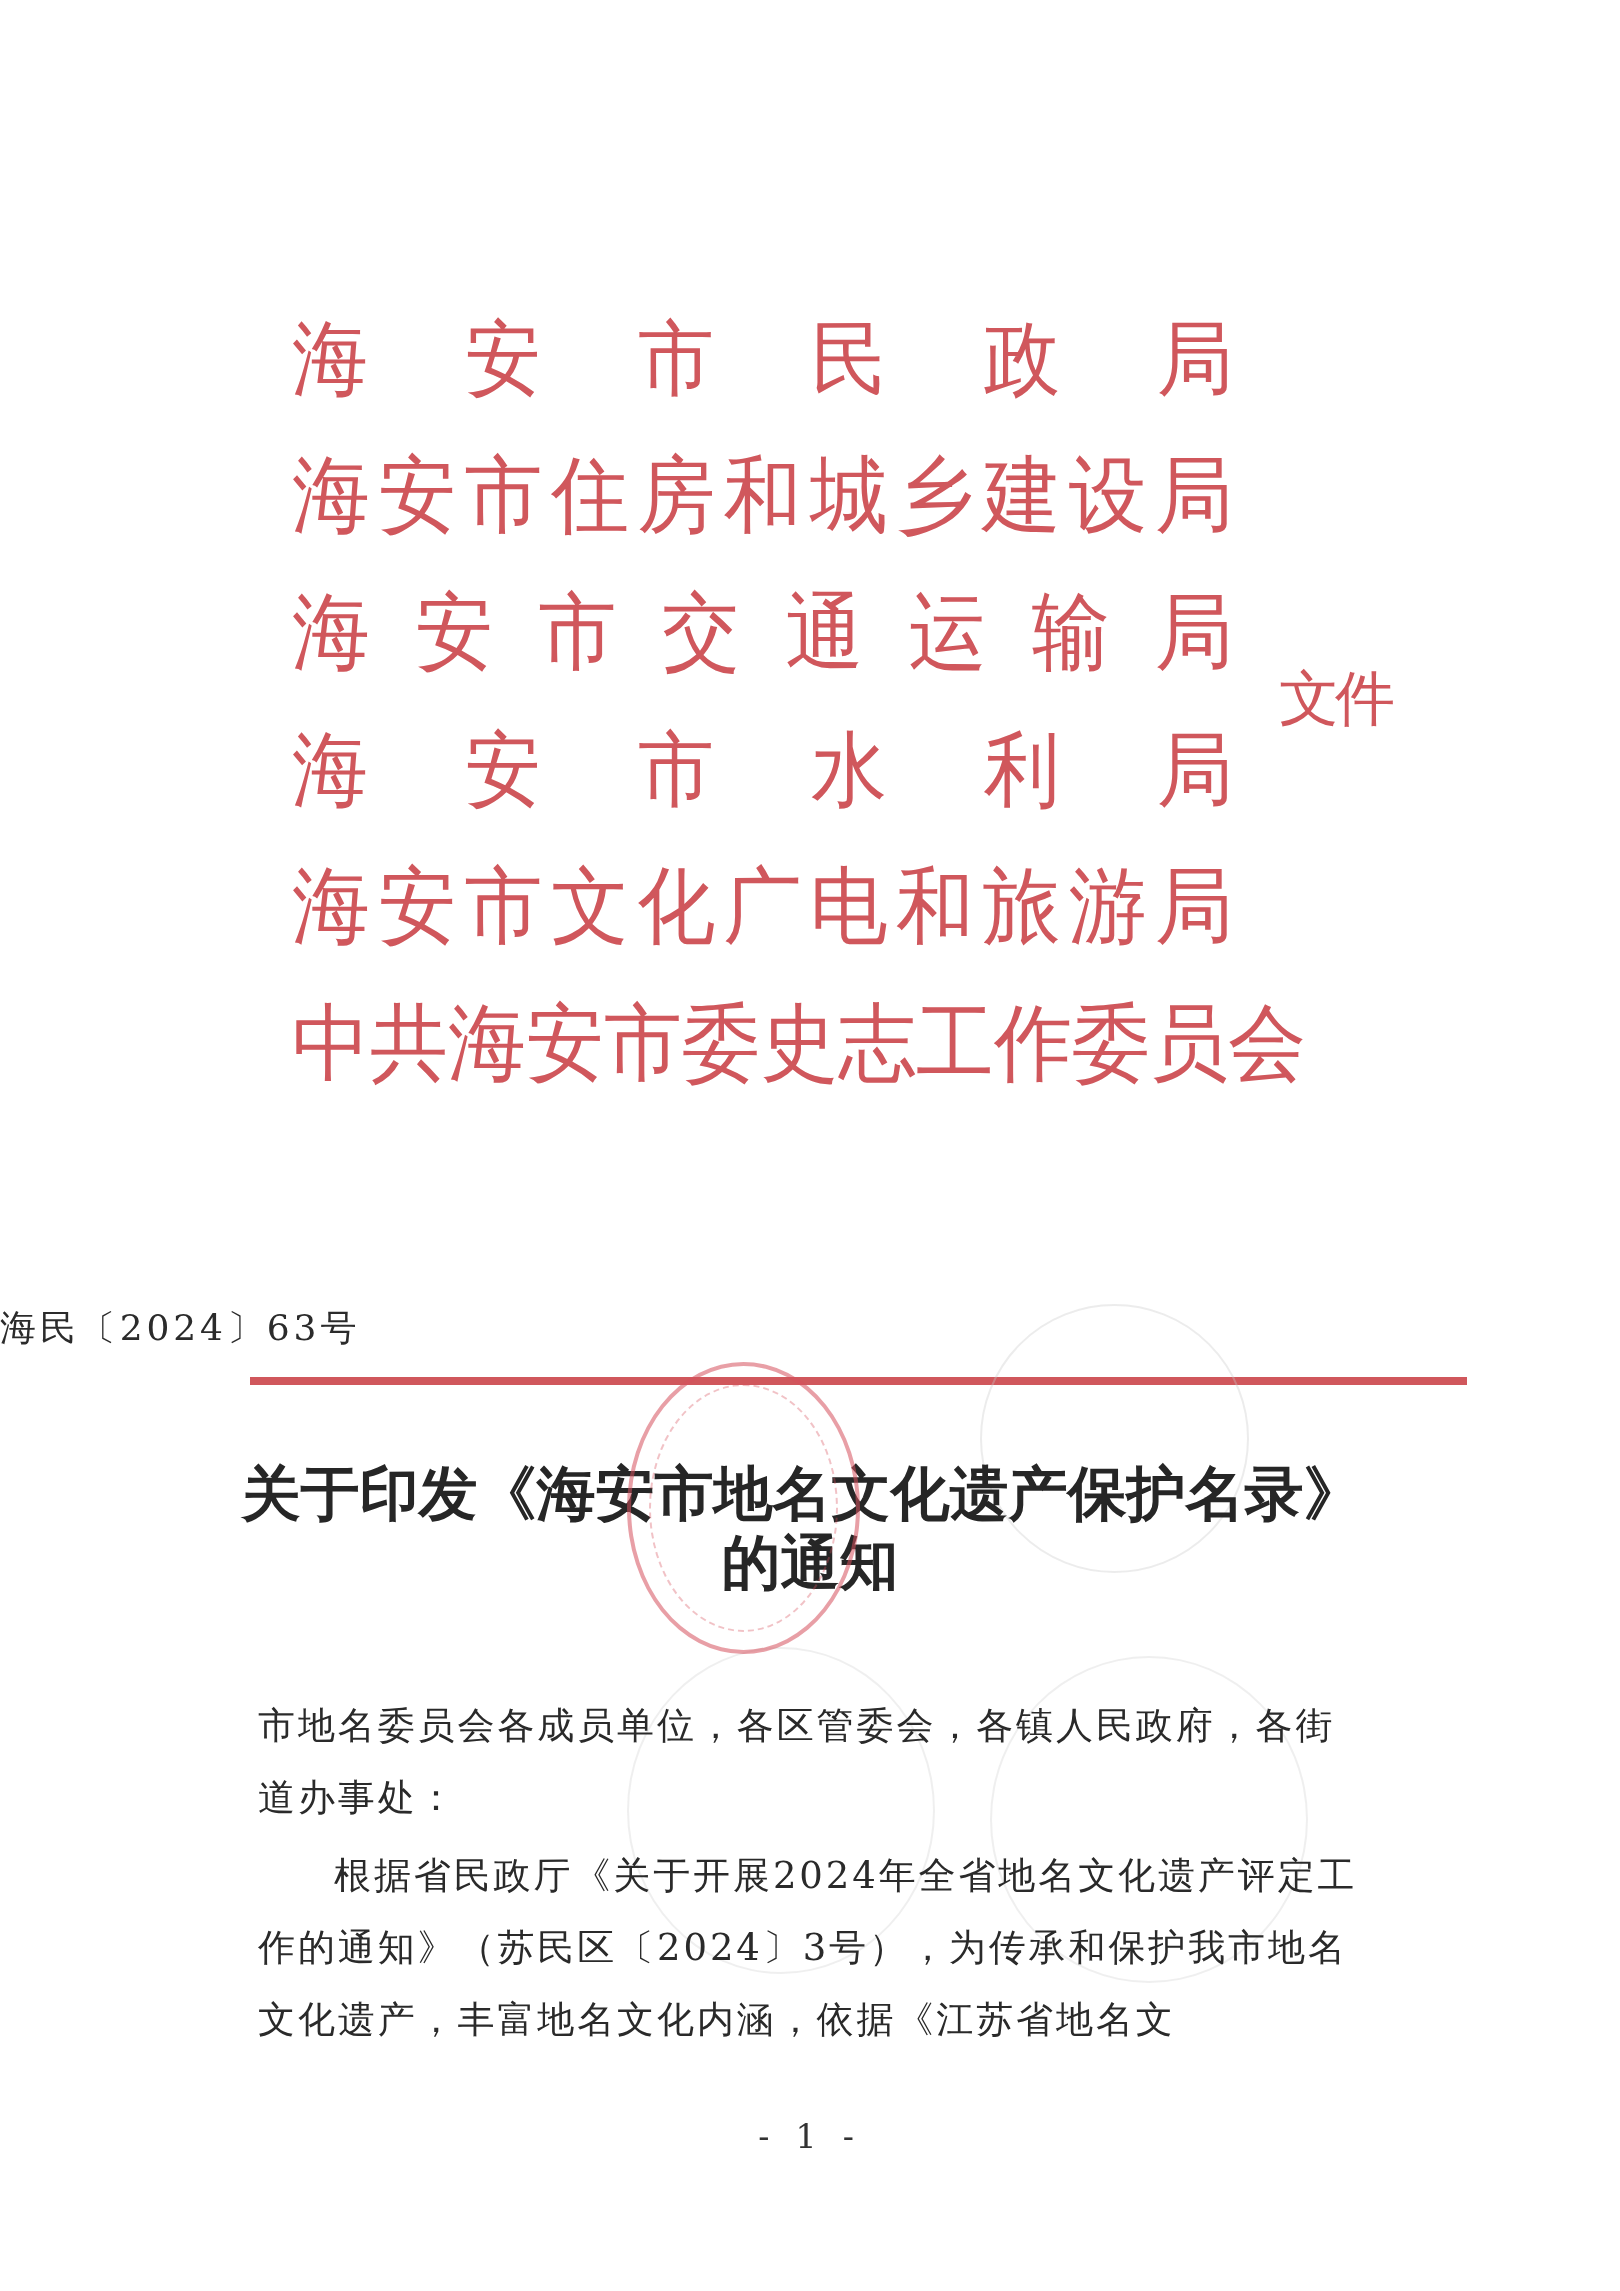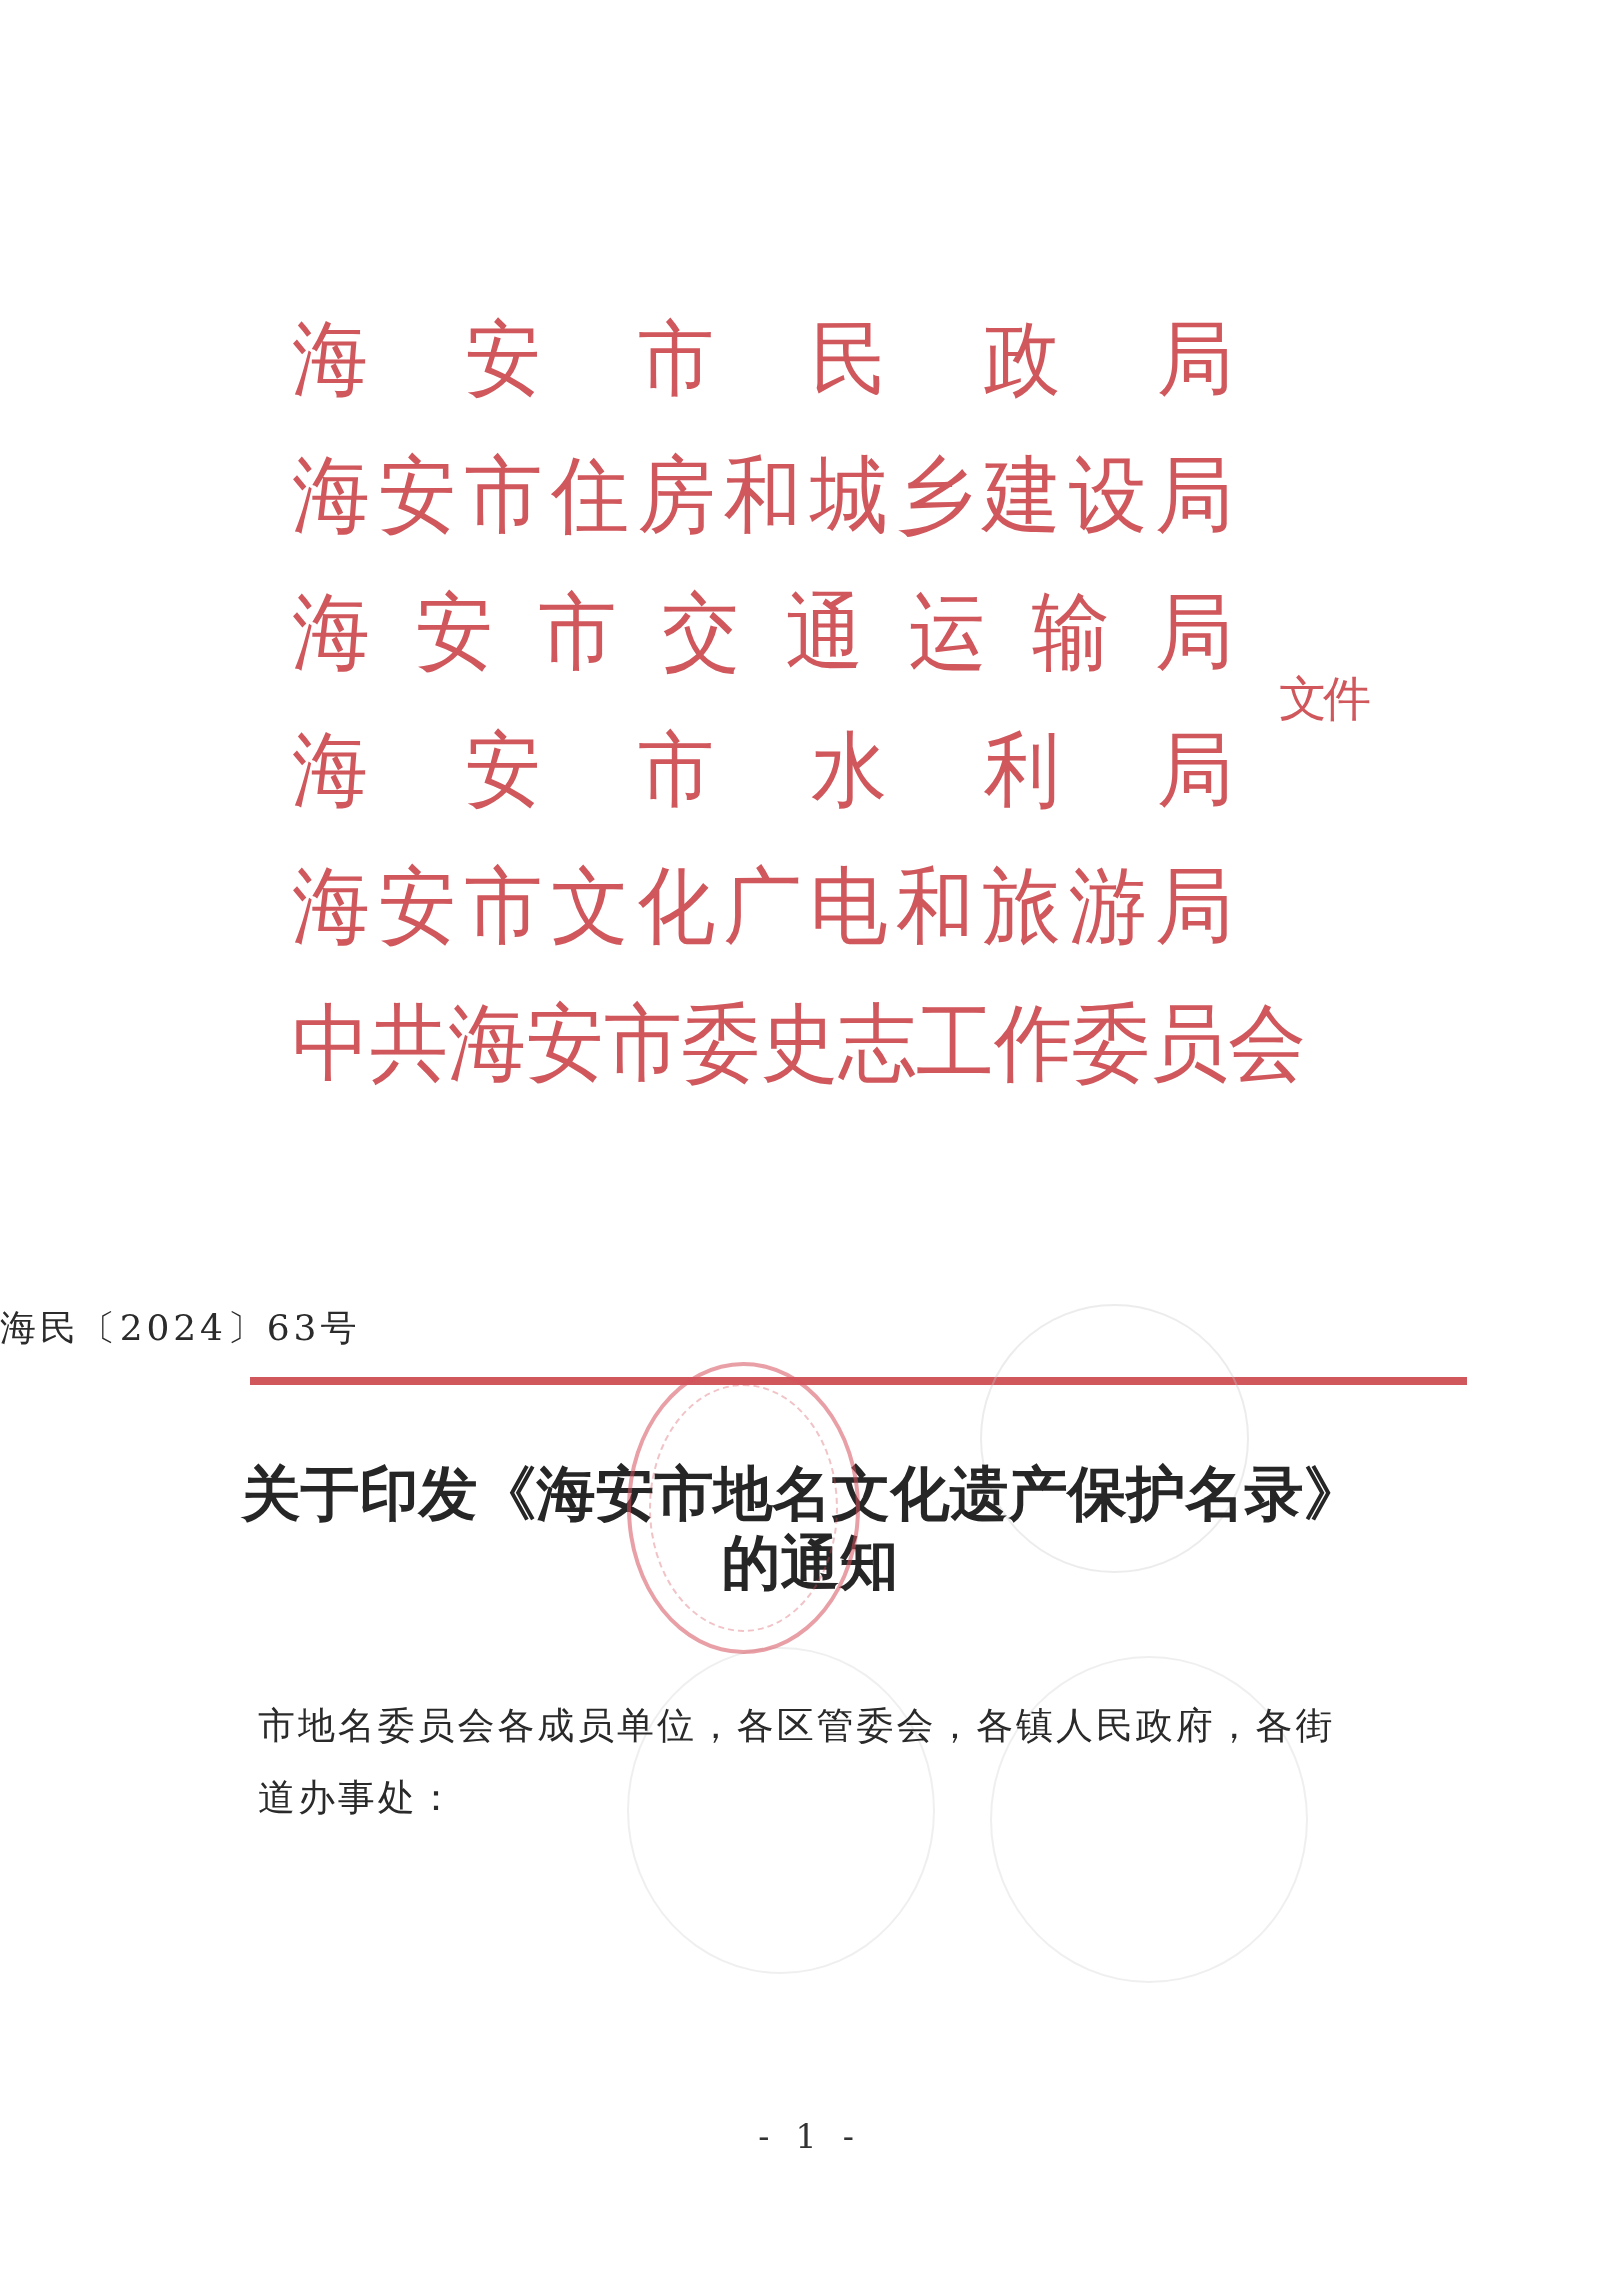--- a/index.html
+++ b/index.html
@@ -8,21 +8,21 @@
 
   .letterhead { position: absolute; left: 292px; top: 312px; width: 941px; }
   .lh-row { height: 93px; display: flex; justify-content: space-between; align-items: center;
             color: #d0575c; font-family: "DejaVu Sans", "Liberation Sans", sans-serif;
             font-size: 78px; line-height: 93px; font-weight: normal; }
   .lh-row + .lh-row { margin-top: 44px; }
   .lh-row span { display: inline-block; transform: scaleY(1.08); }
   .lh-row.narrow { font-size: 76px; }
 
   .lh-suffix { position: absolute; left: 1279px; top: 652px; color: #d0575c;
-               font-family: "DejaVu Sans", "Liberation Sans", sans-serif; font-size: 48px;
+               font-family: "DejaVu Sans", "Liberation Sans", sans-serif; font-size: 60px;
                letter-spacing: -3.9px; line-height: 93px; }
 
   .doc-number { position: absolute; left: 0; width: 1620px; top: 1304px; text-align: left;
                 font-size: 36px; letter-spacing: 3.9px; color: #2b2b2b; }
 
   .red-rule { position: absolute; left: 250px; top: 1377px; width: 1217px; height: 7.8px;
               background: #d0575c; }
 
   .stamp { position: absolute; border-radius: 50%; pointer-events: none; }
   .stamp-1 { left: 627px; top: 1362px; width: 225px; height: 284px;
@@ -138,16 +138,17 @@
   <span class="l1">关于印发《海安市地名文化遗产保护名录》</span>
   <span class="l2">的通知</span>
 </div>
 
 <div class="stamp stamp-1">
   <div class="inner"></div>
 </div>
 
 <div class="body">
   <p class="salutation">市地名委员会各成员单位，各区管委会，各镇人民政府，各街道办事处：</p>
+  <p class="indent">根据省民政厅《关于开展2024年全省地名文化遗产评定工作的通知》（苏民区〔2024〕3号），为传承和保护我市地名文化遗产，丰富地名文化内涵，依据《江苏省地名文</p>
 </div>
 
 <div class="page-number">- 1 -</div>
 
 
 </body></html>

